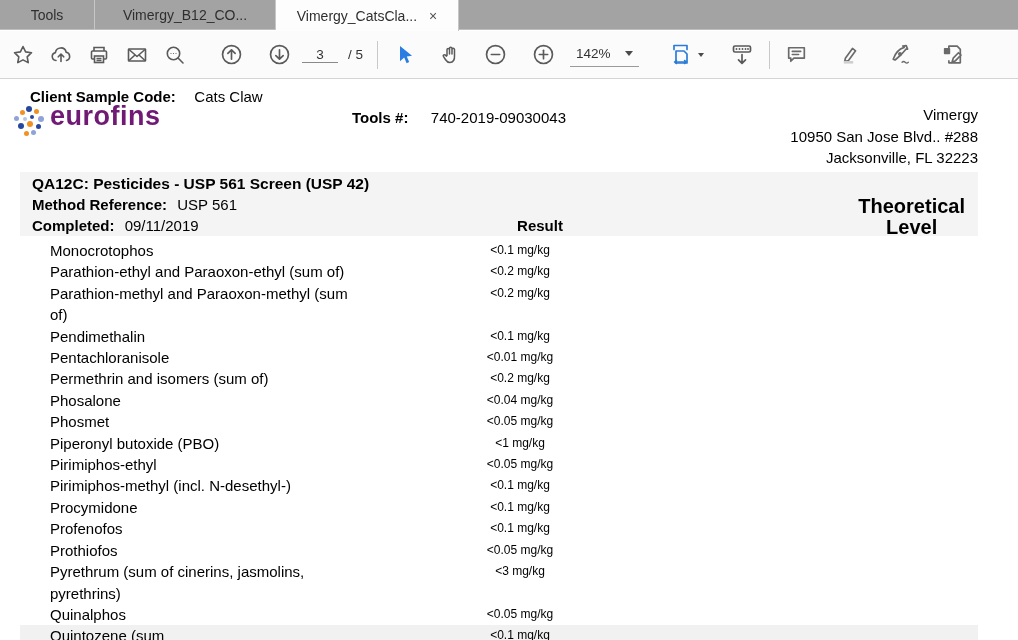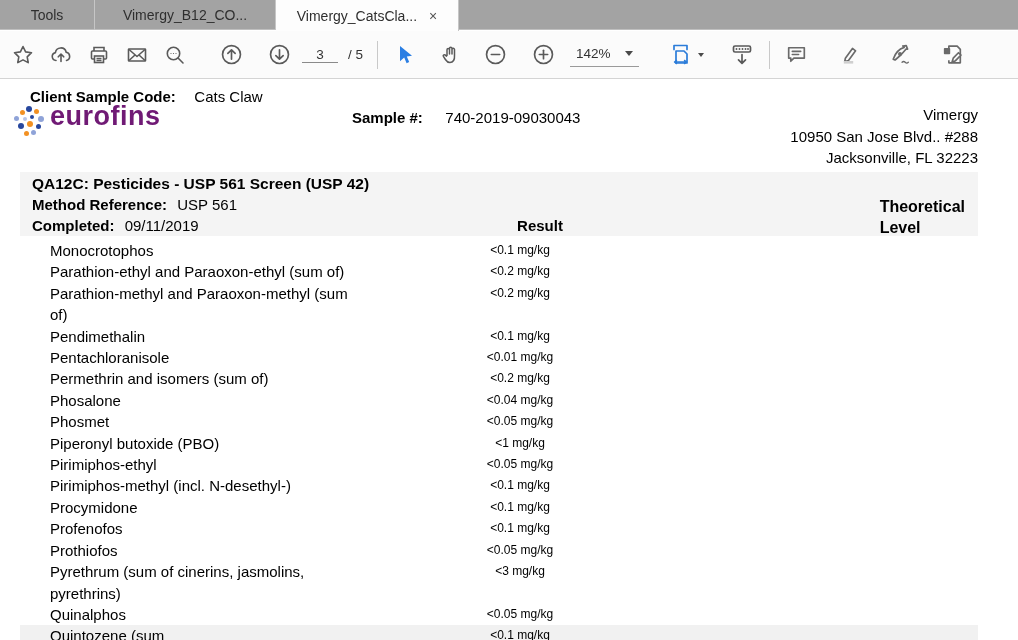--- a/index.html
+++ b/index.html
@@ -47,22 +47,22 @@
 
   .addr { position:absolute; right:40px; top:24px; text-align:right; font-size:15px; line-height:21.5px; }
 
   .section-band { position:absolute; left:20px; top:92px; width:958px; height:64px; background:#f4f4f4; }
   .sec-title { position:absolute; left:12px; top:3px; font-size:15.5px; font-weight:bold; }
   .sec-line2 { position:absolute; left:12px; top:24px; font-size:15px; }
   .sec-line3 { position:absolute; left:12px; top:45px; font-size:15px; }
   .sec-line2 .v, .sec-line3 .v { font-weight:normal; margin-left:6px; }
   .col-result { position:absolute; left:435px; top:45px; width:170px; text-align:center;
                 font-weight:bold; font-size:15px; }
-  .col-theo { position:absolute; right:13px; top:24px; text-align:left; font-weight:bold;
-              font-size:16px; line-height:21px; }
+  .col-theo { position:absolute; right:13px; top:24px; text-align:center; font-weight:bold;
+              font-size:20px; line-height:21px; }
 
   .tbody { position:absolute; left:20px; top:160px; width:958px; }
   .trow { display:flex; align-items:flex-start; }
   .trow.hl { background:#f1f1f1; }
   .tname { width:415px; padding-left:30px; font-size:15px; line-height:21.4px; white-space:pre-line; }
   .tresult { width:170px; text-align:center; font-size:12px; line-height:21.4px; }
 </style>
 </head>
 <body>
 
@@ -233,21 +233,21 @@
         <i style="left:13px;top:15px;width:6px;height:6px;background:#f29123"></i>
         <i style="left:22px;top:18px;width:5px;height:5px;background:#27479e"></i>
         <i style="left:4px;top:17px;width:6px;height:6px;background:#27479e"></i>
         <i style="left:17px;top:24px;width:5px;height:5px;background:#8fa3d8"></i>
         <i style="left:10px;top:25px;width:5px;height:5px;background:#f29123"></i>
       </div>
       <div class="logo-text">eurofins</div>
     </div>
 
     <div class="abs" style="left:352px; top:29px;">
-      <span class="lbl">Sample #:</span>
+      <span class="lbl">Tools #:</span>
       <span class="val" style="margin-left:18px;">740-2019-09030043</span>
     </div>
 
     <div class="addr">
       <div>Vimergy</div>
       <div>10950 San Jose Blvd.. #288</div>
       <div>Jacksonville, FL 32223</div>
     </div>
 
     <div class="section-band">

